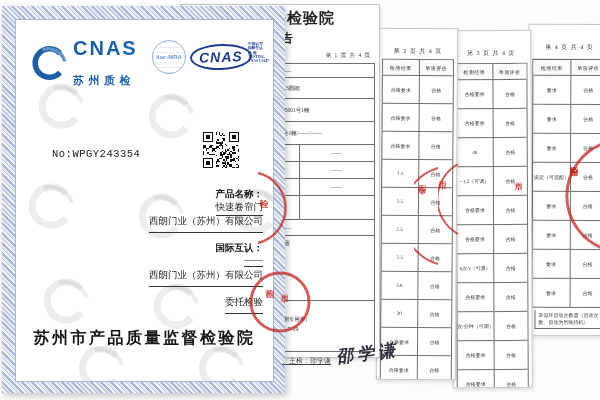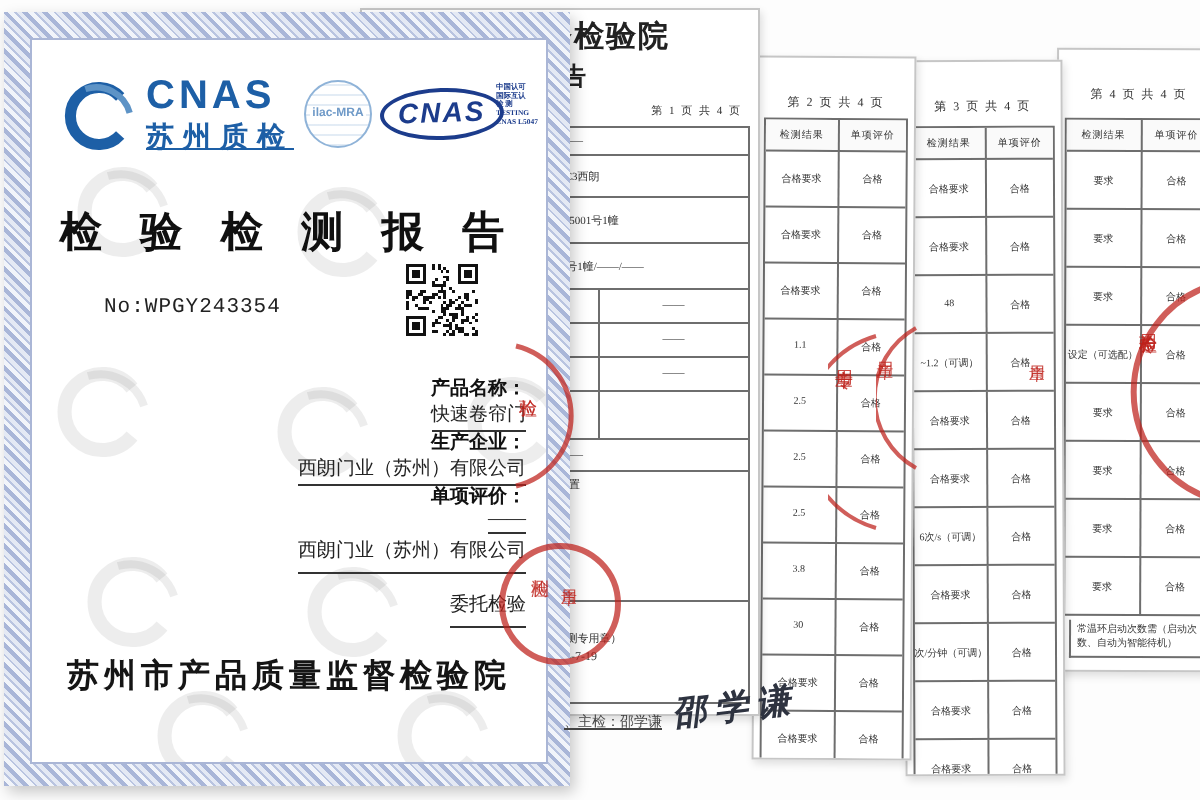--- a/index.html
+++ b/index.html
@@ -50,21 +50,21 @@
   
   .cover{position:absolute;left:2px;top:6px;width:283px;height:387px;box-sizing:border-box;background:#fff;
     border:13px solid transparent;
     border-image:repeating-linear-gradient(45deg,#a9b6d8 0 2px,#f1f4fa 2px 4px,#b9c4e0 4px 5px,#e4e9f4 5px 7px) 13;
     box-shadow:2px 3px 7px rgba(0,0,0,.22);z-index:7;}
   .cover-inner{position:relative;width:100%;height:100%;border:1px solid #aab6d6;background:#fff;overflow:hidden;}
   .logo-row{position:absolute;top:16px;left:14px;right:6px;height:46px;}
   .szzj{display:flex;align-items:center;position:absolute;left:0;top:2px;}
   .szzj-text{margin-left:5px;}
   .szzj-abbr{font-family:"Liberation Sans",sans-serif;font-weight:bold;font-size:20px;color:#1d5fa6;letter-spacing:2px;line-height:20px;}
-  .szzj-cn{font-size:14px;color:#1d5fa6;letter-spacing:4.5px;font-weight:bold;margin-top:2px;text-decoration:underline;}
+  .szzj-cn{font-size:11px;color:#1d5fa6;letter-spacing:4.5px;font-weight:bold;margin-top:15px;}
   .ilac{position:absolute;left:122px;top:4px;width:32px;height:32px;border:1.5px solid #8fb3d8;border-radius:50%;
     color:#6f9ac8;display:flex;align-items:center;justify-content:center;
     background:repeating-linear-gradient(0deg,rgba(143,179,216,.25) 0 1px,transparent 1px 5px);}
   .ilac span{font-size:6px;font-weight:bold;font-family:"Liberation Sans",sans-serif;background:#fff;padding:0 1px;}
   .cnas{position:absolute;left:160px;top:8px;border:2px solid #1c3c8c;border-radius:50%;padding:2px 7px;transform:rotate(-2deg);}
   .cnas span{font-family:"Liberation Sans",sans-serif;font-weight:bold;font-style:italic;font-size:14px;color:#1c3c8c;letter-spacing:1px;}
   .cnas-side{position:absolute;left:218px;top:6px;color:#1c3c8c;font-size:6px;line-height:7px;transform:scale(.62);transform-origin:left top;white-space:nowrap;font-weight:bold;}
   .cover-title{position:absolute;top:82px;left:0;width:100%;text-align:center;font-size:21px;font-weight:bold;letter-spacing:7px;color:#101010;}
   .report-no{position:absolute;top:128px;left:36px;font-size:10.5px;font-weight:normal;font-family:"Liberation Mono",monospace;letter-spacing:.5px;}
   .qr{position:absolute;top:112px;right:34px;width:36px;height:36px;}
@@ -360,21 +360,20 @@
         </div>
         <div class="cnas-side">
           <div>中国认可</div>
           <div>国际互认</div>
           <div>检 测</div>
           <div>TESTING</div>
           <div>CNAS L5047</div>
         </div>
       </div>
 
-      <div class="cover-title">检 验 检 测 报 告</div>
       <div class="report-no">No:WPGY243354</div>
 
       <svg class="qr" viewBox="0 0 25 25" shape-rendering="crispEdges">
         <g fill="#111">
           <path d="M0 0h7v7h-7z M18 0h7v7h-7z M0 18h7v7h-7z" fill="#111"></path>
           <path d="M1 1h5v5h-5z M19 1h5v5h-5z M1 19h5v5h-5z" fill="#fff"></path>
           <path d="M2 2h3v3h-3z M20 2h3v3h-3z M2 20h3v3h-3z" fill="#111"></path>
           <g id="qr-modules" fill="#111">
               <rect x="9" y="0" width="1" height="1"></rect>
               <rect x="11" y="0" width="1" height="1"></rect>
@@ -517,25 +516,24 @@
             </g>
         </g>
       </svg>
 
       <div class="fields">
         <div class="frow">
           <div class="flab">产品名称：</div>
           <div class="fval">快速卷帘门</div>
         </div>
         <div class="frow">
-          <div class="flab">生产企业：</div>
           <div class="fval">西朗门业（苏州）有限公司</div>
         </div>
         <div class="frow">
-          <div class="flab">单项评价：</div>
+          <div class="flab">国际互认：</div>
           <div class="fval">——</div>
         </div>
         <div class="frow">
           <div class="fval">西朗门业（苏州）有限公司</div>
         </div>
         <div class="frow">
           <div class="fval">委托检验</div>
         </div>
       </div>
 

